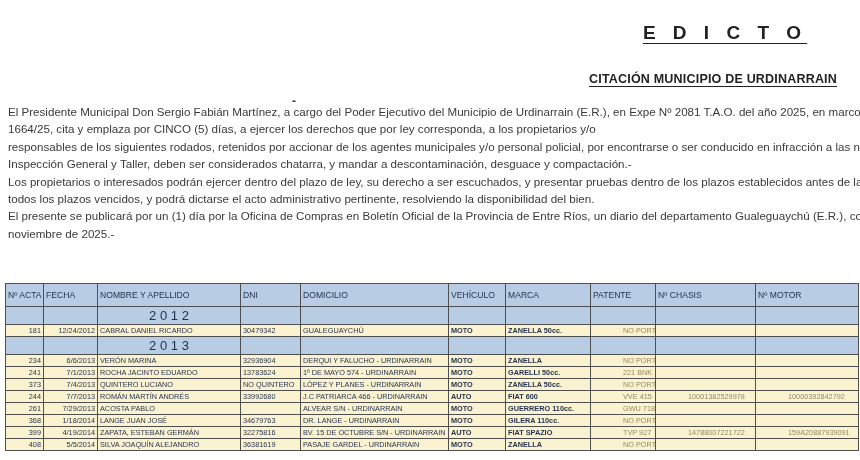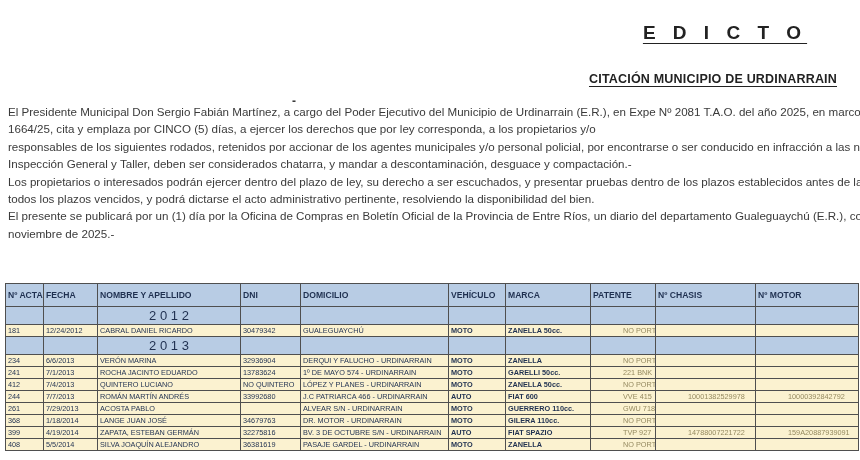--- a/index.html
+++ b/index.html
@@ -39,31 +39,31 @@
     position:absolute;left:5px;top:283px;
     border-collapse:collapse;table-layout:fixed;width:853px;
   }
   .edict-table td{
     border:1px solid var(--border);
     overflow:hidden;white-space:nowrap;
     padding:0 2px;vertical-align:middle;
   }
   tr.hdr td{
     height:22px;background:var(--header-bg);
-    font-size:8.6px;font-weight:bold;color:var(--ink);
+    font-size:8.6px;font-weight:normal;color:var(--ink);
   }
   tr.year td{
     height:17px;background:var(--header-bg);
     font-size:13px;font-weight:normal;color:var(--ink);text-align:center;
   }
   tr.data td{
     height:11px;background:var(--row-bg);
     font-size:7.3px;color:var(--ink);
   }
-  tr.data td.c-acta,tr.data td.c-fecha{text-align:left;margin-left:23px;}
+  tr.data td.c-acta,tr.data td.c-fecha{text-align:right;margin-left:23px;}
   tr.data td.c-veh,tr.data td.c-marca{font-weight:bold;}
   tr.data td.c-pat,tr.data td.c-cha,tr.data td.c-mot{color:var(--muted);padding-left:32px;}
 </style>
 </head>
 <body style="--header-bg: #b8cce4; --row-bg: #fbf2d0; --ink: #1f3050; --muted: #958a60; --border: #4f4f4f; --body-ink: #3a3a3a;">
 
 <div class="doc-title">E D I C T O</div>
 <div class="doc-subtitle">CITACIÓN MUNICIPIO DE URDINARRAIN</div>
 <div class="stray-dash">-</div>
 
@@ -158,21 +158,21 @@
         <td class="c-nom">ROCHA JACINTO EDUARDO</td>
         <td class="c-dni">13783624</td>
         <td class="c-dom">1º DE MAYO 574 - URDINARRAIN</td>
         <td class="c-veh">MOTO</td>
         <td class="c-marca">GARELLI 50cc.</td>
         <td class="c-pat">221 BNK</td>
         <td class="c-cha"></td>
         <td class="c-mot"></td>
       </tr>
       <tr class="data">
-        <td class="c-acta">412</td>
+        <td class="c-acta">373</td>
         <td class="c-fecha">7/4/2013</td>
         <td class="c-nom">QUINTERO LUCIANO</td>
         <td class="c-dni">NO QUINTERO</td>
         <td class="c-dom">LÓPEZ Y PLANES - URDINARRAIN</td>
         <td class="c-veh">MOTO</td>
         <td class="c-marca">ZANELLA 50cc.</td>
         <td class="c-pat">NO PORTA</td>
         <td class="c-cha"></td>
         <td class="c-mot"></td>
       </tr>
@@ -198,33 +198,33 @@
         <td class="c-marca">GUERRERO 110cc.</td>
         <td class="c-pat">GWU 718</td>
         <td class="c-cha"></td>
         <td class="c-mot"></td>
       </tr>
       <tr class="data">
         <td class="c-acta">368</td>
         <td class="c-fecha">1/18/2014</td>
         <td class="c-nom">LANGE JUAN JOSÉ</td>
         <td class="c-dni">34679763</td>
-        <td class="c-dom">DR. MOTOR - URDINARRAIN</td>
+        <td class="c-dom">DR. LANGE - URDINARRAIN</td>
         <td class="c-veh">MOTO</td>
         <td class="c-marca">GILERA 110cc.</td>
         <td class="c-pat">NO PORTA</td>
         <td class="c-cha"></td>
         <td class="c-mot"></td>
       </tr>
       <tr class="data">
         <td class="c-acta">399</td>
         <td class="c-fecha">4/19/2014</td>
         <td class="c-nom">ZAPATA, ESTEBAN GERMÁN</td>
         <td class="c-dni">32275816</td>
-        <td class="c-dom">BV. 3 DE OCTUBRE S/N - URDINARRAIN</td>
+        <td class="c-dom">BV. 15 DE OCTUBRE S/N - URDINARRAIN</td>
         <td class="c-veh">AUTO</td>
         <td class="c-marca">FIAT SPAZIO</td>
         <td class="c-pat">TVP 927</td>
         <td class="c-cha">14788007221722</td>
         <td class="c-mot">159A20887939091</td>
       </tr>
       <tr class="data">
         <td class="c-acta">408</td>
         <td class="c-fecha">5/5/2014</td>
         <td class="c-nom">SILVA JOAQUÍN ALEJANDRO</td>

